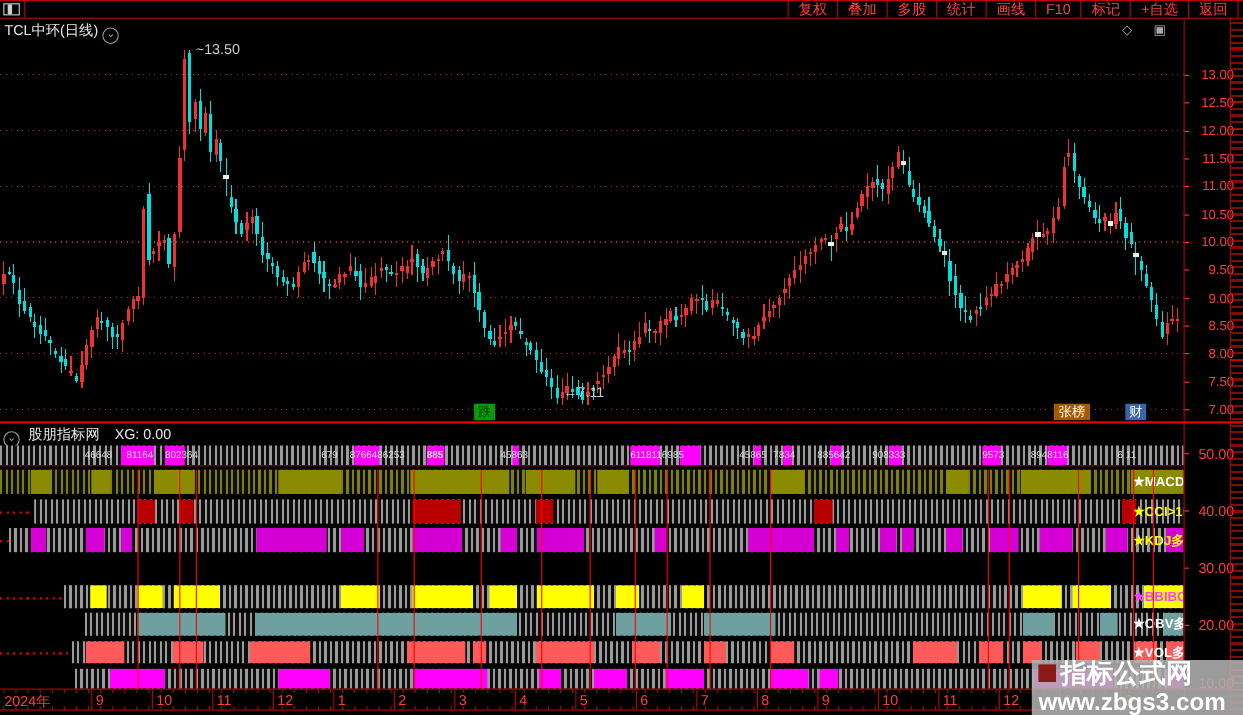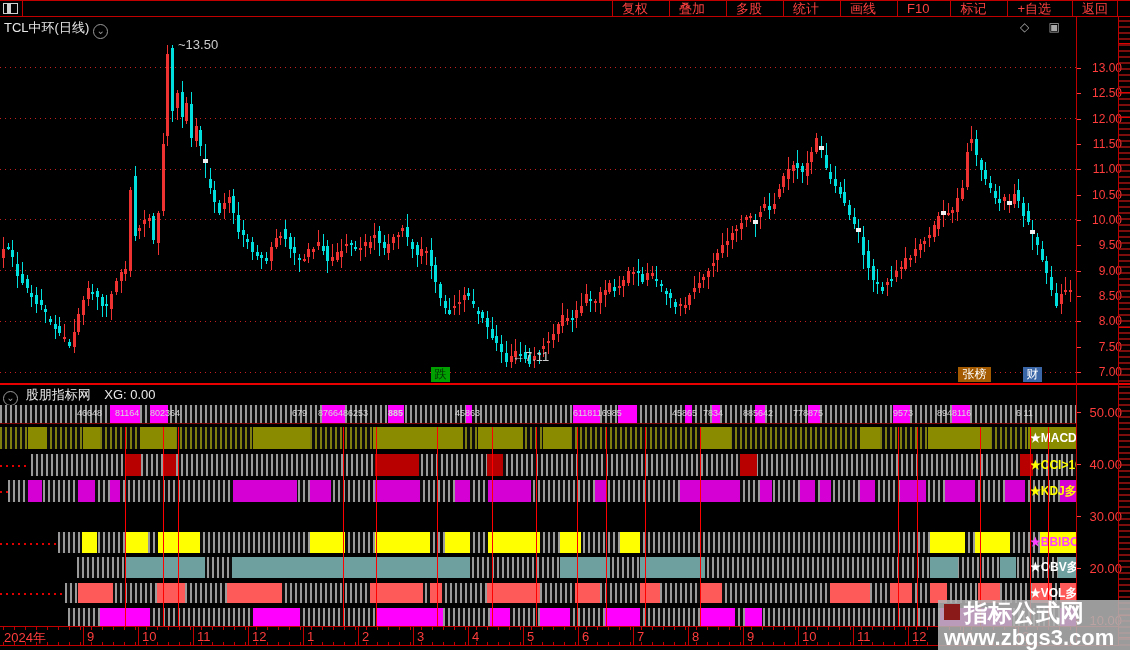--- a/index.html
+++ b/index.html
@@ -7,21 +7,21 @@
        font-family:"Liberation Sans",sans-serif;-webkit-font-smoothing:none;}
   
   #topbar{position:absolute;left:0;top:0;width:1130px;height:17px;background:#000;
           border-top:1px solid #c00000;border-bottom:1px solid #c00000;box-sizing:border-box;}
   #win-icon{position:absolute;left:3px;top:2px;width:15px;height:11px;border:1px solid #cfcfcf;box-sizing:border-box;}
   #win-icon::after{content:"";position:absolute;left:3px;top:0;width:4px;height:9px;background:#cfcfcf;}
   #topbar .vsep{position:absolute;top:0;width:1px;height:15px;background:#c00000;}
   #menu{position:absolute;left:27px;top:0;height:15px;display:flex;align-items:center;gap:18px;}
   .menu-item{color:#e6e6e6;font-size:13px;line-height:15px;cursor:default;white-space:nowrap;}
   .menu-item.active{color:#00e5ff;}
-  #rbtns{position:absolute;right:12px;top:0;height:15px;display:flex;align-items:flex-start;gap:12px;}
+  #rbtns{position:absolute;right:4px;top:0;height:15px;display:flex;align-items:flex-start;}
   .rbtn{color:#ff4040;font-size:13px;line-height:15px;padding:0 9px;border-left:1px solid #c00000;white-space:nowrap;}
   .rbtn:last-child{border-right:1px solid #c00000;}
   
   #title-row{position:absolute;left:0;top:17px;width:1130px;height:18px;}
   #chart-title{position:absolute;left:4px;top:2px;color:#e8e8e8;font-size:13px;}
   .chev-circle{display:inline-block;width:13px;height:13px;border:1px solid #9a9a9a;border-radius:50%;
                color:#9a9a9a;font-size:10px;line-height:11px;text-align:center;vertical-align:-2px;margin-left:4px;}
   #corner-icons{position:absolute;left:1020px;top:3px;color:#a8a8a8;font-size:12px;letter-spacing:8px;}
   
   #chart{position:absolute;left:0;top:33px;width:1076px;height:345px;}
@@ -615,21 +615,21 @@
         <div class="bcnum" style="left: 115px;">81164</div>
         <div class="bcnum" style="left: 150px;">802364</div>
         <div class="bcnum" style="left: 292px;">679</div>
         <div class="bcnum" style="left: 318px;">8766486253</div>
         <div class="bcnum" style="left: 388px; font-weight: bold;">885</div>
         <div class="bcnum" style="left: 455px;">45863</div>
         <div class="bcnum" style="left: 573px;">6118116985</div>
         <div class="bcnum" style="left: 672px;">45865</div>
         <div class="bcnum" style="left: 703px;">7834</div>
         <div class="bcnum" style="left: 743px;">885642</div>
-        <div class="bcnum" style="left: 793px;">778875</div>
+        <div class="bcnum" style="left: 793px;">908333</div>
         <div class="bcnum" style="left: 893px;">9573</div>
         <div class="bcnum" style="left: 937px;">8948116</div>
         <div class="bcnum" style="left: 1016px;">6 11</div>
       </div>
       <div class="ind-row" style="top: 23px; height: 22px; left: 0px; width: 1076px; background-image: repeating-linear-gradient(90deg, rgb(127, 127, 16) 0px, rgb(127, 127, 16) 2px, rgb(13, 13, 13) 2px, rgb(13, 13, 13) 5px);">
         <div class="seg" style="left: 28px; width: 19px; background: rgb(139, 139, 0);"></div>
         <div class="seg" style="left: 83px; width: 17px; background: rgb(139, 139, 0);"></div>
         <div class="seg" style="left: 140px; width: 36px; background: rgb(139, 139, 0);"></div>
         <div class="seg" style="left: 253px; width: 57px; background: rgb(139, 139, 0);"></div>
         <div class="seg" style="left: 373px; width: 90px; background: rgb(139, 139, 0);"></div>

